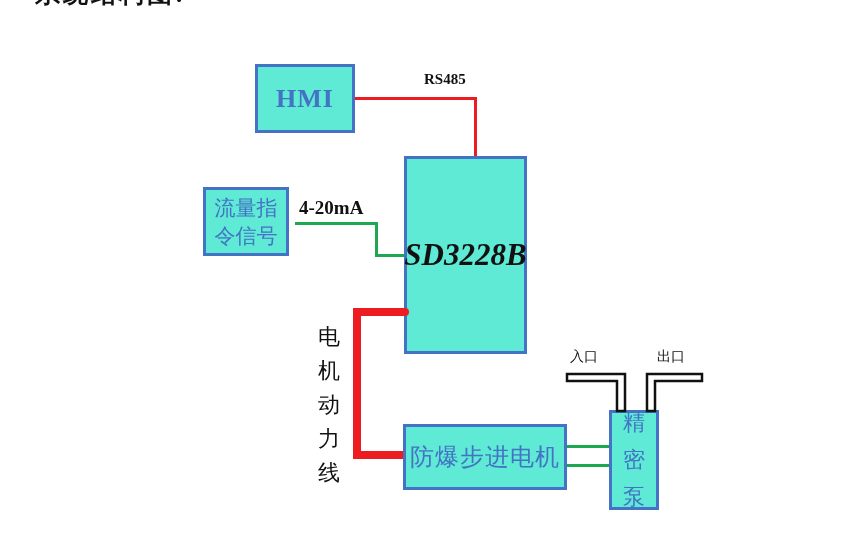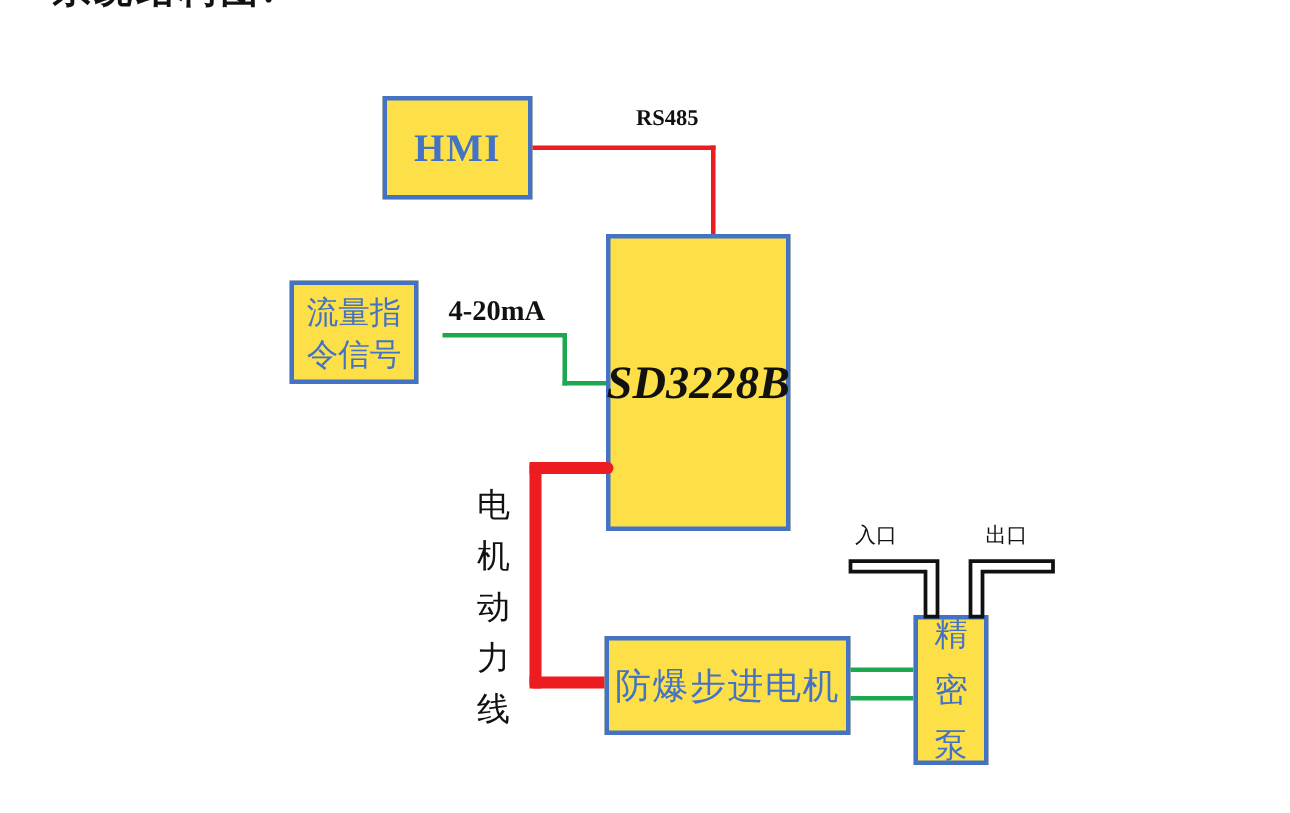--- a/index.html
+++ b/index.html
@@ -1,38 +1,38 @@
 <!DOCTYPE html>
 <html style="--blue: #4472C4; --red: #EC1C21; --green: #1DA750; --pipe: #111111;"><head>
 <meta charset="utf-8">
 <style>
   html,body{margin:0;padding:0;background:#fff;}
   .canvas{
     position:relative;width:860px;height:542px;background:#fff;overflow:hidden;
     font-family:"Liberation Serif","DejaVu Serif",serif;color:#111;
   }
   .box{
-    position:absolute;box-sizing:border-box;background:#fde047;
+    position:absolute;box-sizing:border-box;background:#5eead4;
     border:3px solid var(--blue,#4472C4);
     display:flex;align-items:center;justify-content:center;text-align:center;
   }
   .blue-text{color:var(--blue,#4472C4);}
   .line{position:absolute;}
   .line.red{background:var(--red,#EC1C21);}
   .line.green{background:var(--green,#1DA750);}
   .line.red-thick{background:var(--red,#EC1C21);}
   .lbl{position:absolute;white-space:nowrap;}
   .bold{font-weight:bold;}
   .title-clip{position:absolute;left:35px;top:0;height:9px;width:220px;overflow:hidden;}
   .title-text{display:block;font-size:25px;font-weight:bold;line-height:30px;margin-top:-21px;letter-spacing:3px;}
   .hmi-box{left:255px;top:64px;width:100px;height:69px;}
   .hmi-label{font-size:26px;font-weight:bold;letter-spacing:1px;}
   .ctrl-box{left:404px;top:156px;width:123px;height:198px;font-style:italic;}
   .ctrl-label{font-size:31px;font-weight:bold;color:#111;}
-  .flow-box{left:193px;top:187px;width:86px;height:69px;}
+  .flow-box{left:203px;top:187px;width:86px;height:69px;}
   .flow-label{font-size:21px;line-height:28px;}
   .motor-box{left:403px;top:424px;width:164px;height:66px;}
   .motor-label{font-size:24px;letter-spacing:1px;}
   .pump-box{left:609px;top:410px;width:50px;height:100px;}
   .vstack{display:flex;flex-direction:column;align-items:center;}
   .pump-label{font-size:22px;gap:7px;}
   .power-label{position:absolute;left:317px;top:322px;width:24px;font-size:22px;gap:4px;color:#111;}
   .conn-label{font-size:19px;}
   .rs485-label{left:424px;top:71px;font-size:15px;}
   .ma-label{left:299px;top:197px;}

